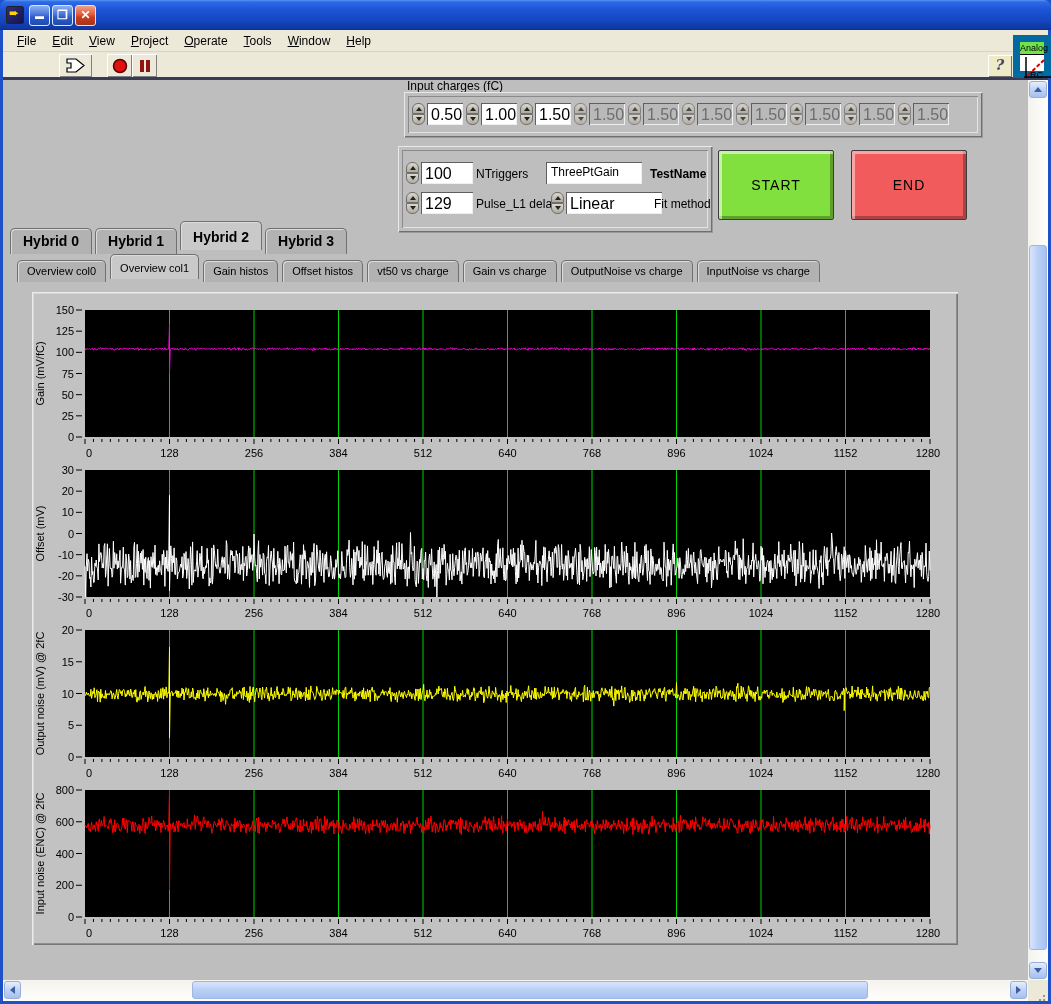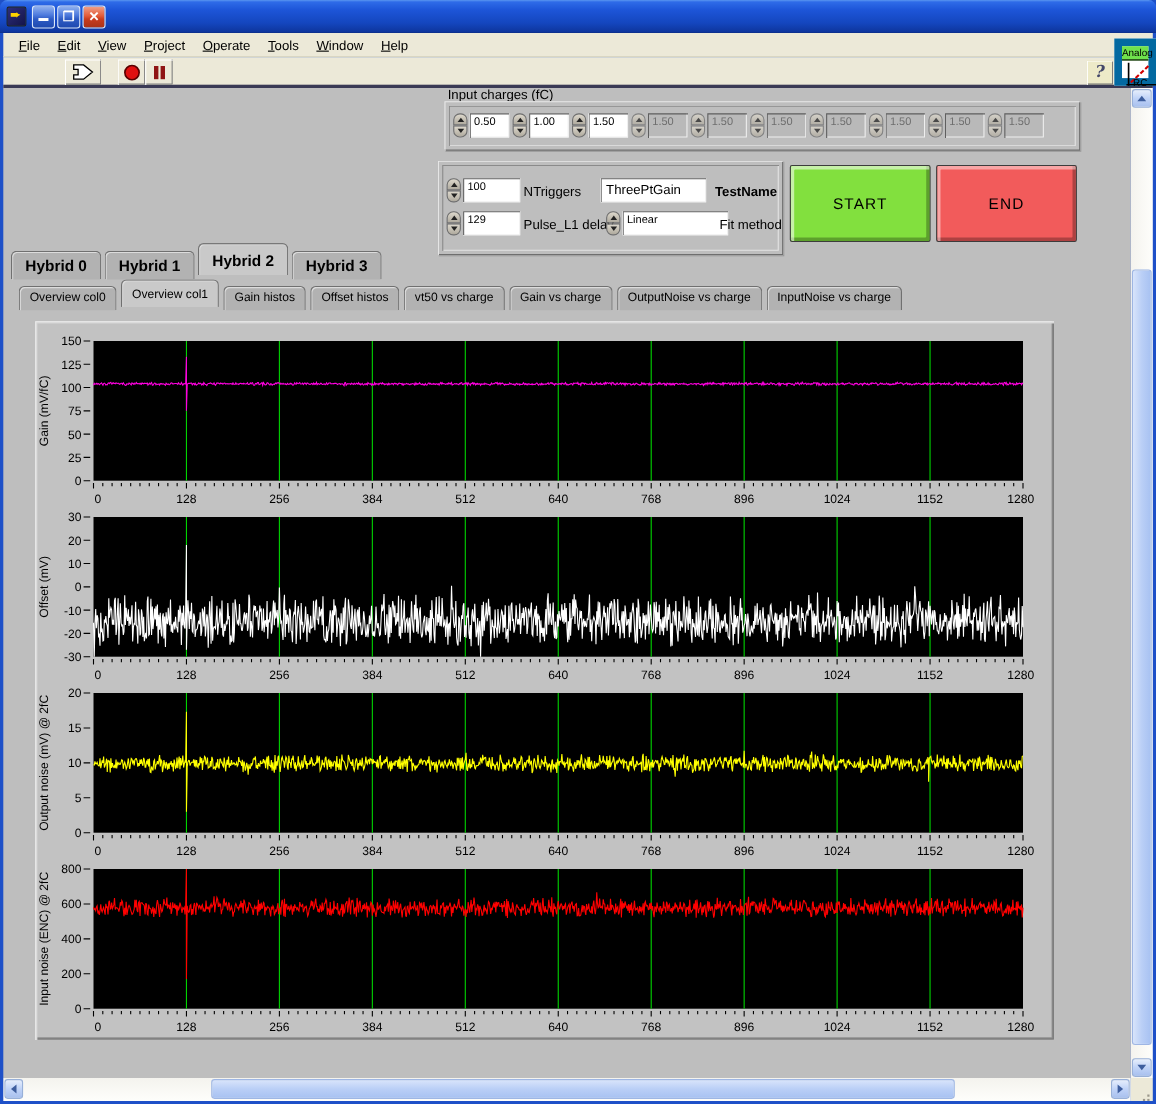--- a/index.html
+++ b/index.html
@@ -56,26 +56,26 @@
   
   .numctl{ display:flex; align-items:center; position:absolute; }
   .spin{ width:13px; height:22px; display:flex; flex-direction:column; margin-right:2px; }
   .spin i{ flex:1; background:linear-gradient(180deg,#DDD8CC,#AFAA9E); border:1px solid #6f6f6f; position:relative; }
   .spin i.up{ border-radius:6px 6px 0 0; }
   .spin i.dn{ border-radius:0 0 6px 6px; }
   .spin i::after{ content:""; position:absolute; left:3px; border-left:3px solid transparent; border-right:3px solid transparent; }
   .spin i.up::after{ top:3px; border-bottom:4px solid #222; }
   .spin i.dn::after{ bottom:3px; border-top:4px solid #222; }
   .numfield{ height:22px; background:#fff; padding:3px 4px 0 4px; min-width:36px;
-    box-shadow:inset 1px 1px 0 #5f5f5f, inset -1px -1px 0 #efefef; font-size:10px; }
+    box-shadow:inset 1px 1px 0 #5f5f5f, inset -1px -1px 0 #efefef; font-size:16px; }
   .numfield.dis{ background:#B9B9B9; color:#6E6E6E; }
   .strfield{ position:absolute; background:#fff; box-shadow:inset 1px 1px 0 #5f5f5f, inset -1px -1px 0 #efefef;
     height:22px; padding:3px 5px 0 5px; font-size:12px; }
   
-  .bigbtn{ position:absolute; width:128px; height:70px; border:1px solid #3c3c3c; border-radius:2px;
+  .bigbtn{ position:absolute; width:116px; height:70px; border:1px solid #3c3c3c; border-radius:2px;
     display:flex; align-items:center; justify-content:center; font-size:14px; letter-spacing:1px; }
   
   .tab{ display:inline-block; border:1px solid #707070; border-bottom:none; border-radius:5px 5px 0 0;
     background:#B2B2B2; box-shadow:inset 1px 1px 0 #DCDCDC; position:relative; }
   .htab{ font-size:14px; font-weight:bold; padding:4px 12px 5px 12px; margin-right:3px; }
   .stab{ font-size:11px; padding:4px 9px 5px 9px; margin-right:4px; }
   .tab.sel{ background:#C9C9C9; z-index:3; }
   .htab.sel{ padding-top:7px; top:-4px; }
   .stab.sel{ padding-top:7px; top:-3px; }
   .tabrow{ position:absolute; white-space:nowrap; }

